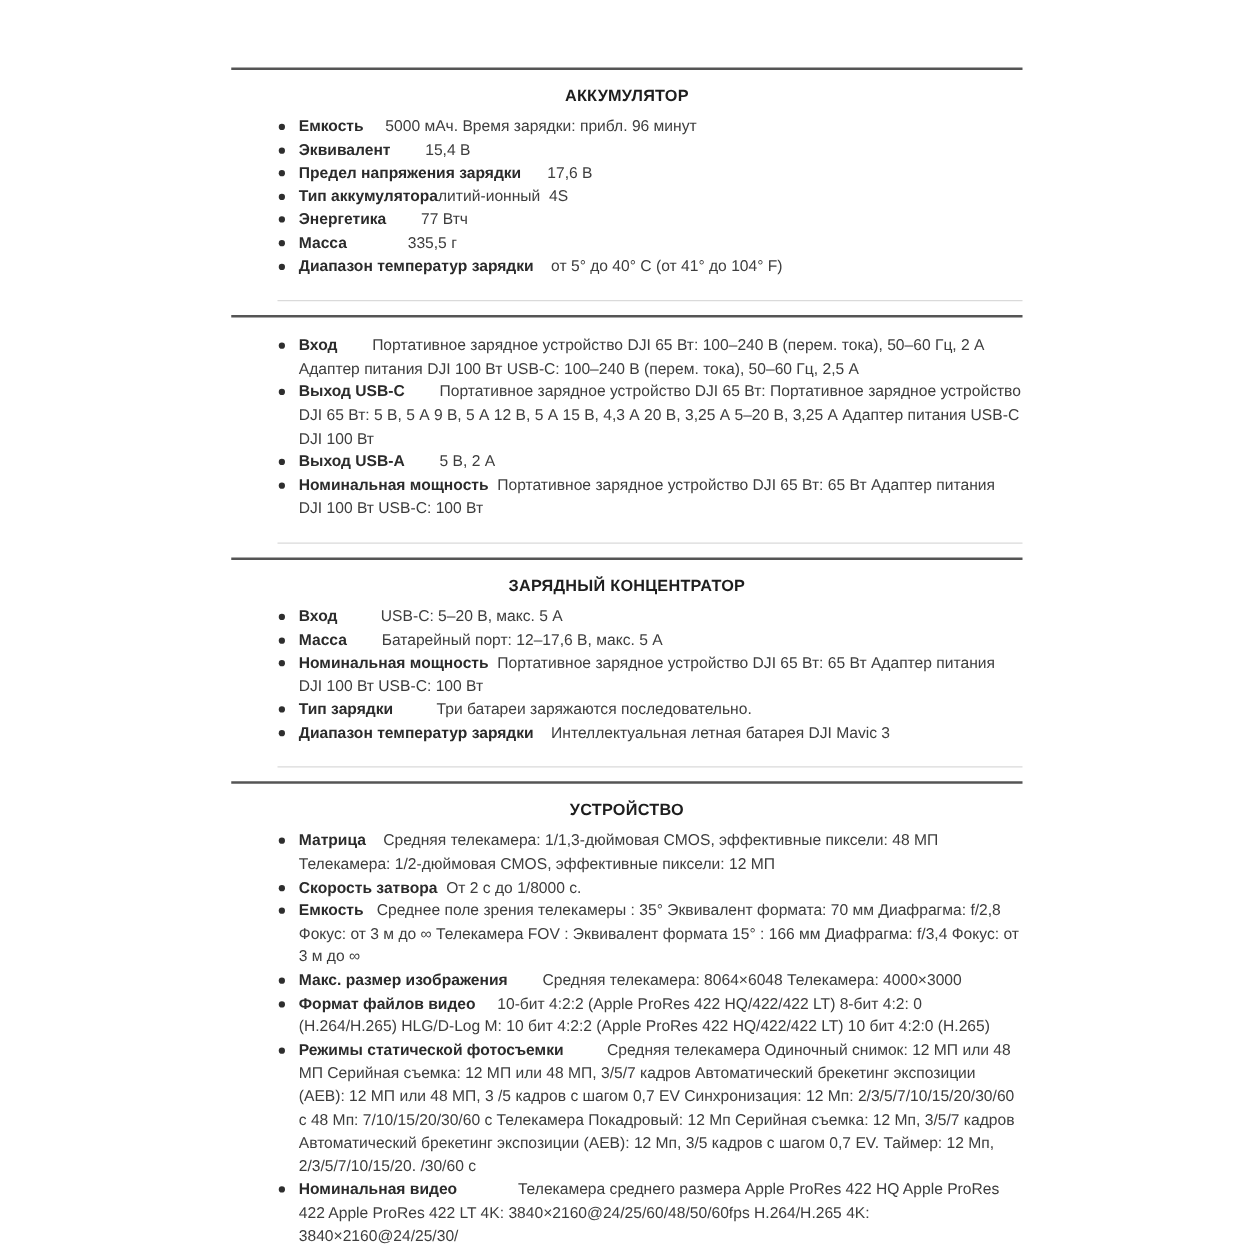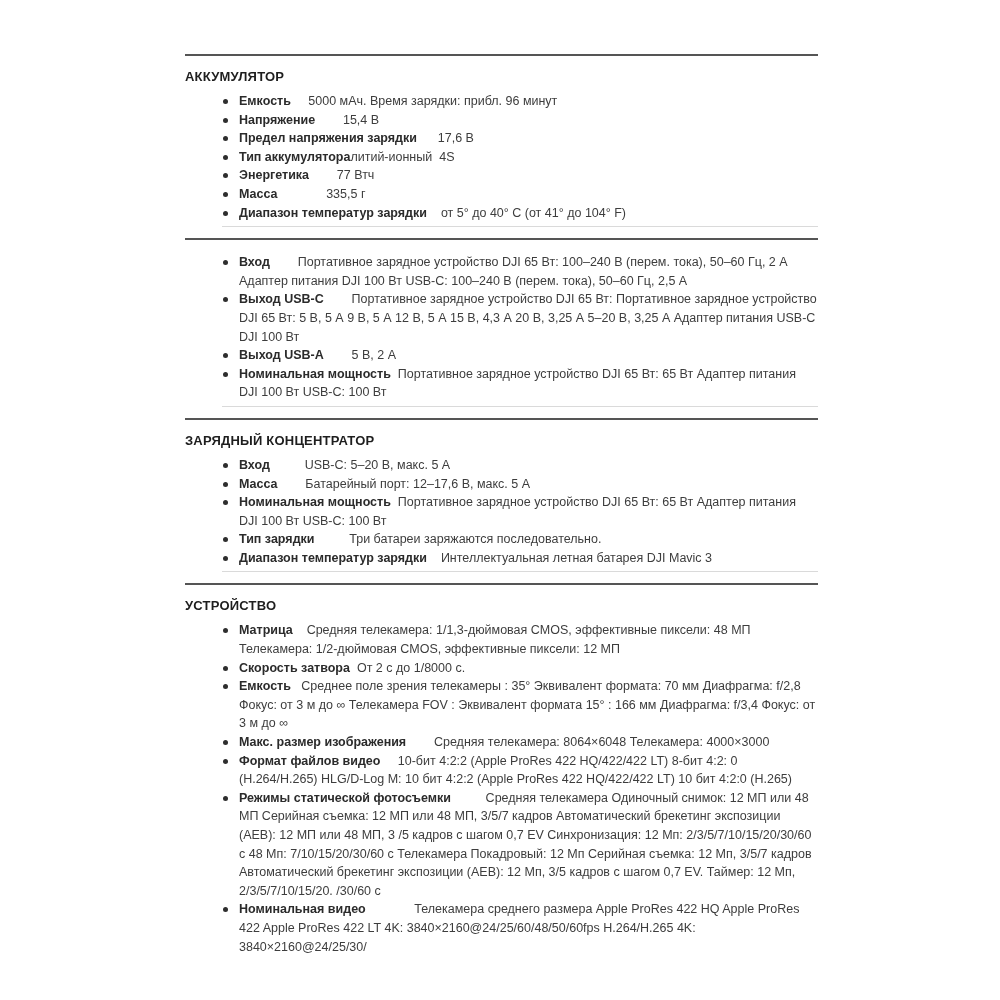--- a/index.html
+++ b/index.html
@@ -26,25 +26,26 @@
     padding-top: 13px;
     margin-bottom: 11px;
   }
   .section-title {
     font-size: 13px;
     line-height: 16px;
     font-weight: bold;
     color: #1e1e1e;
     letter-spacing: 0.2px;
     margin-bottom: 7px;
+    text-align: center;
   }
   ul.spec-list {
     list-style: none;
     margin-left: 37px;
-    padding-bottom: 4px;
+    padding-bottom: 18px;
     border-bottom: 1px solid #dadada;
   }
   .section:last-child ul.spec-list { border-bottom: none; }
   li.spec-item {
     position: relative;
     padding-left: 17px;
     font-size: 12.5px;
     line-height: 18.6px;
     white-space: pre-wrap;
   }
@@ -68,21 +69,21 @@
 </head>
 <body>
 
 <div class="page">
   <div class="content" id="sections-root">
   <div class="section">
     <div class="section-title">АККУМУЛЯТОР</div>
     <ul class="spec-list">
   <li class="spec-item"><span class="bullet"></span><span class="spec-label">Емкость</span><span class="spec-value">     5000 мАч. Время зарядки: прибл. 96 минут</span></li>
 
-  <li class="spec-item"><span class="bullet"></span><span class="spec-label">Напряжение</span><span class="spec-value">        15,4 В</span></li>
+  <li class="spec-item"><span class="bullet"></span><span class="spec-label">Эквивалент</span><span class="spec-value">        15,4 В</span></li>
 
   <li class="spec-item"><span class="bullet"></span><span class="spec-label">Предел напряжения зарядки</span><span class="spec-value">      17,6 В</span></li>
 
   <li class="spec-item"><span class="bullet"></span><span class="spec-label">Тип аккумулятора</span><span class="spec-value">литий-ионный  4S</span></li>
 
   <li class="spec-item"><span class="bullet"></span><span class="spec-label">Энергетика</span><span class="spec-value">        77 Втч</span></li>
 
   <li class="spec-item"><span class="bullet"></span><span class="spec-label">Масса</span><span class="spec-value">              335,5 г</span></li>
 
   <li class="spec-item"><span class="bullet"></span><span class="spec-label">Диапазон температур зарядки</span><span class="spec-value">    от 5° до 40° C (от 41° до 104° F)</span></li>

